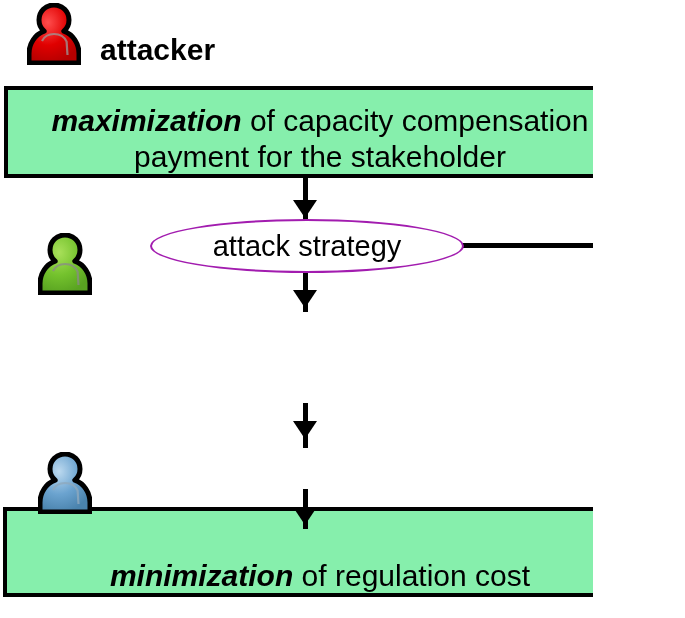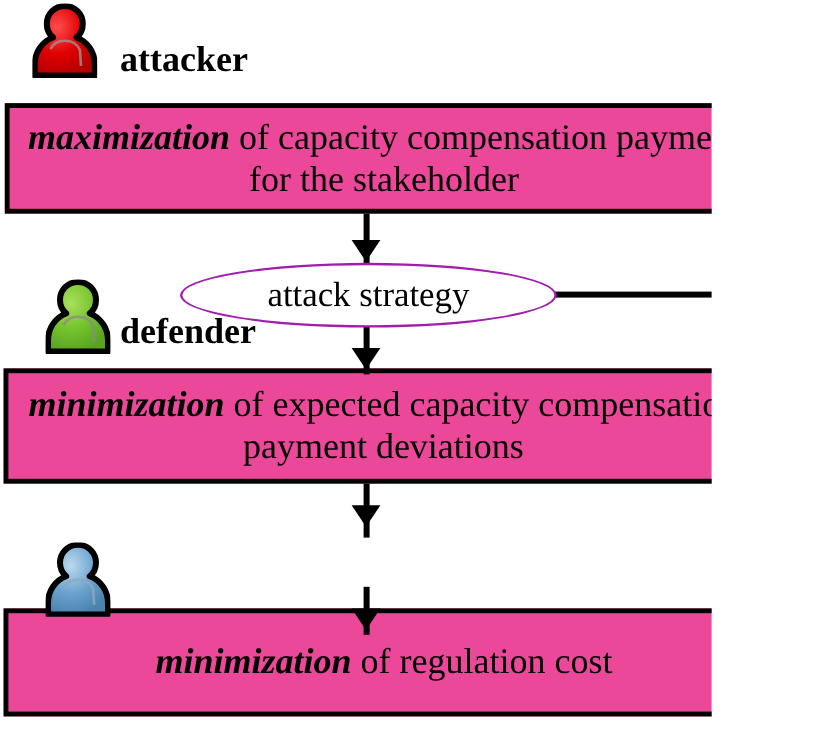--- a/index.html
+++ b/index.html
@@ -6,31 +6,31 @@
     margin: 0;
     padding: 0;
     background: #ffffff;
   }
   #canvas {
     position: relative;
     width: 593px;
     height: 618px;
     background: #ffffff;
     overflow: hidden;
-    font-family: Liberation Serif, serif;
+    font-family: Liberation Sans, sans-serif;
   }
 
   
   .obj-box {
     position: absolute;
     box-sizing: border-box;
     border: 4px solid #000000;
-    background: #ec4899;
+    background: #86efac;
     display: flex;
-    align-items: center;
+    align-items: flex-end;
     justify-content: center;
     text-align: center;
     line-height: 1.18;
     color: #000000;
   }
   .obj-text {
     font-size: 30px;
     padding: 0 8px;
     white-space: normal;
   }
@@ -165,34 +165,28 @@
           <stop offset="0%" stop-color="#a9e05a"></stop>
           <stop offset="55%" stop-color="#74c22d"></stop>
           <stop offset="100%" stop-color="#59a321"></stop>
         </radialGradient>
       </defs>
       <path d="M27 2 C35.5 2 42 8.6 42 17 C42 21.6 40 25.6 36.8 28.2 C46 31.6 52 40.4 52 50.6 L52 60 L2 60 L2 50.6 C2 40.4 8 31.6 17.2 28.2 C14 25.6 12 21.6 12 17 C12 8.6 18.5 2 27 2 Z" fill="url(#gradDefender)" stroke="#000000" stroke-width="5" stroke-linejoin="round"></path>
       <path d="M27 31 C21 31 17 34 15 38" fill="none" stroke="#8a8a8a" stroke-width="2.2" opacity="0.75"></path>
       <path d="M27 31 C33 31 37.5 34 39.6 38.6 L40.5 52" fill="none" stroke="#8a8a8a" stroke-width="2.2" opacity="0.75"></path>
     </svg>
   </div>
-  <div class="role-label" id="label-defender">defender</div>
 
   <div class="strategy-ellipse" id="ellipse-attack-strategy">
     <span>attack strategy</span>
   </div>
 
   <div class="conn conn-v" id="conn-attack-to-box2"></div>
   <div class="arrowhead-down" id="arrow-attack-to-box2"></div>
 
-  <div class="obj-box" id="box-defender-objective">
-    <div class="obj-text">
-      <span class="em">minimization</span><span> of expected capacity compensation payment deviations</span>
-    </div>
-  </div>
 
   <div class="conn conn-v" id="conn-box2-to-defensive"></div>
   <div class="arrowhead-down" id="arrow-box2-to-defensive"></div>
 
   <div class="person-icon" id="icon-operator">
     <svg width="54" height="62" viewBox="0 0 54 62" xmlns="http://www.w3.org/2000/svg">
       <defs>
         <radialGradient id="gradOperator" cx="38%" cy="30%" r="72%">
           <stop offset="0%" stop-color="#bcd9ef"></stop>
           <stop offset="55%" stop-color="#6ba3cf"></stop>

